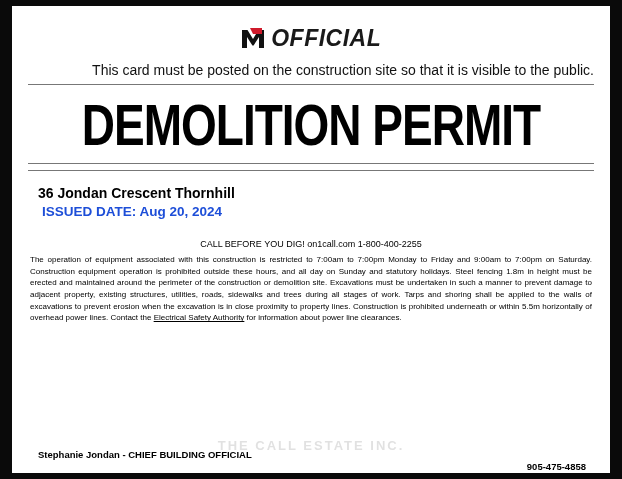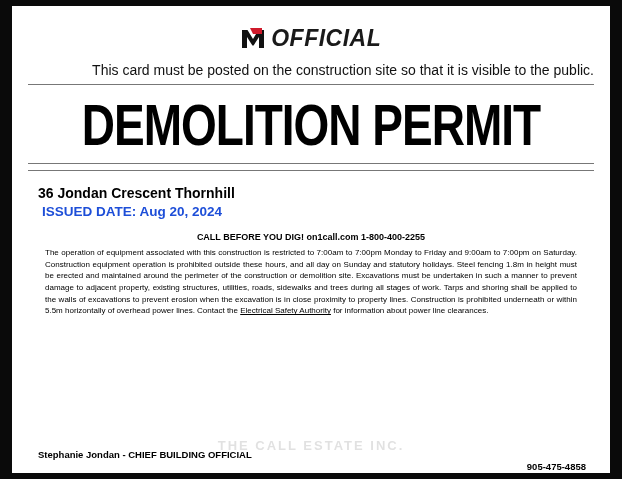--- a/index.html
+++ b/index.html
@@ -105,30 +105,30 @@
   }
   .issued {
     font-weight: bold;
     font-size: 13.5px;
     margin: 3px 0 0 14px;
     color: #1d4ed8;
   }
   .callbefore {
     text-align: center;
     font-size: 9px;
-    font-weight: bold;
-    margin: 13px 0 5px 0;
+    font-weight: normal;
+    margin: 20px 0 5px 0;
     color: #000;
   }
   .fineprint {
     font-size: 8px;
     line-height: 1.45;
     text-align: justify;
     color: #000;
-    margin: 0 17px;
+    margin: 0 2px;
   }
   .fineprint a {
     color: #000;
     text-decoration: underline;
   }
   .footer {
     position: absolute;
     left: 16px;
     right: 16px;
     bottom: 8px;

